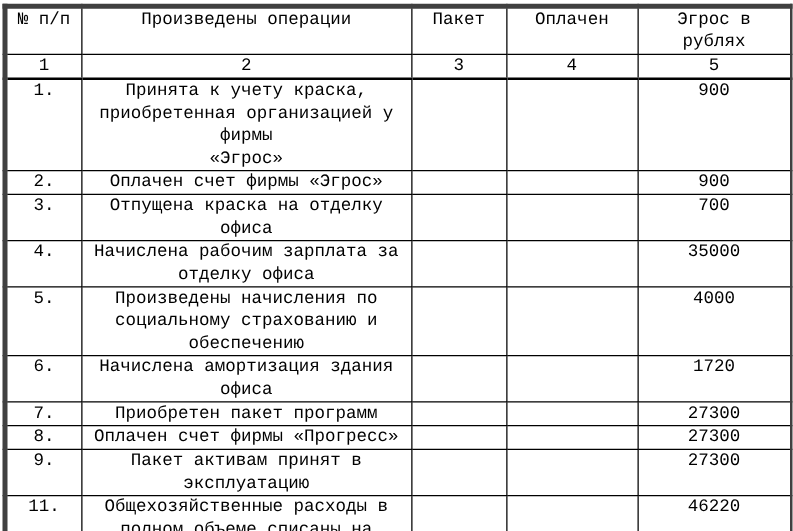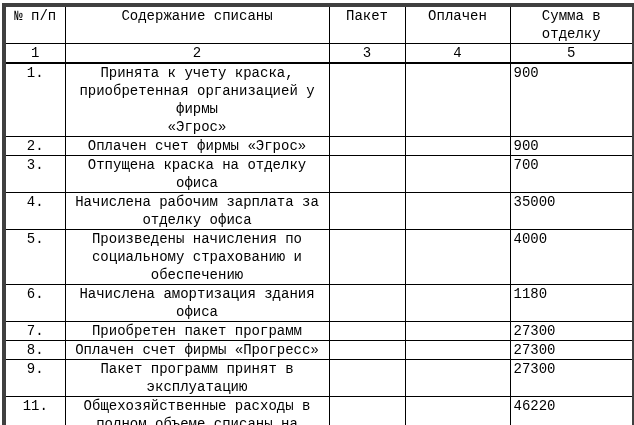--- a/index.html
+++ b/index.html
@@ -34,40 +34,40 @@
     font-weight: normal;
     height: 18px;
     overflow: hidden;
   }
   thead th { text-align: center; }
   tr.colnums td { text-align: center; border-bottom: 2px solid #000000; }
   td.c-num    { text-align: center; }
   td.c-op     { text-align: center; white-space: pre-line; }
   td.c-debit  { text-align: center; }
   td.c-credit { text-align: center; }
-  td.c-sum    { }
+  td.c-sum    { text-align: center; }
 </style>
 </head>
 <body>
 
 <table class="ops">
   <colgroup>
     <col class="c1">
       <col class="c2">
       <col class="c3">
       <col class="c4">
       <col class="c5">
   </colgroup>
   <thead>
     <tr>
       <th>№ п/п</th>
-      <th>Содержание списаны</th>
+      <th>Произведены операции</th>
       <th>Пакет</th>
       <th>Оплачен</th>
-      <th>Сумма в отделку</th>
+      <th>Эгрос в рублях</th>
     </tr>
     <tr class="colnums">
       <td>1</td>
       <td>2</td>
       <td>3</td>
       <td>4</td>
       <td>5</td>
     </tr>
   </thead>
   <tbody>
@@ -114,42 +114,42 @@
     <td class="c-debit"></td>
     <td class="c-credit"></td>
     <td class="c-sum">4000</td>
   </tr>
 
   <tr>
     <td class="c-num">6.</td>
     <td class="c-op">Начислена амортизация здания офиса</td>
     <td class="c-debit"></td>
     <td class="c-credit"></td>
-    <td class="c-sum">1180</td>
+    <td class="c-sum">1720</td>
   </tr>
 
   <tr>
     <td class="c-num">7.</td>
     <td class="c-op">Приобретен пакет программ</td>
     <td class="c-debit"></td>
     <td class="c-credit"></td>
     <td class="c-sum">27300</td>
   </tr>
 
   <tr>
     <td class="c-num">8.</td>
     <td class="c-op">Оплачен счет фирмы «Прогресс»</td>
     <td class="c-debit"></td>
     <td class="c-credit"></td>
     <td class="c-sum">27300</td>
   </tr>
 
   <tr>
     <td class="c-num">9.</td>
-    <td class="c-op">Пакет программ принят в
+    <td class="c-op">Пакет активам принят в
 эксплуатацию</td>
     <td class="c-debit"></td>
     <td class="c-credit"></td>
     <td class="c-sum">27300</td>
   </tr>
 
 
   <tr>
     <td class="c-num">11.</td>
     <td class="c-op">Общехозяйственные расходы в

